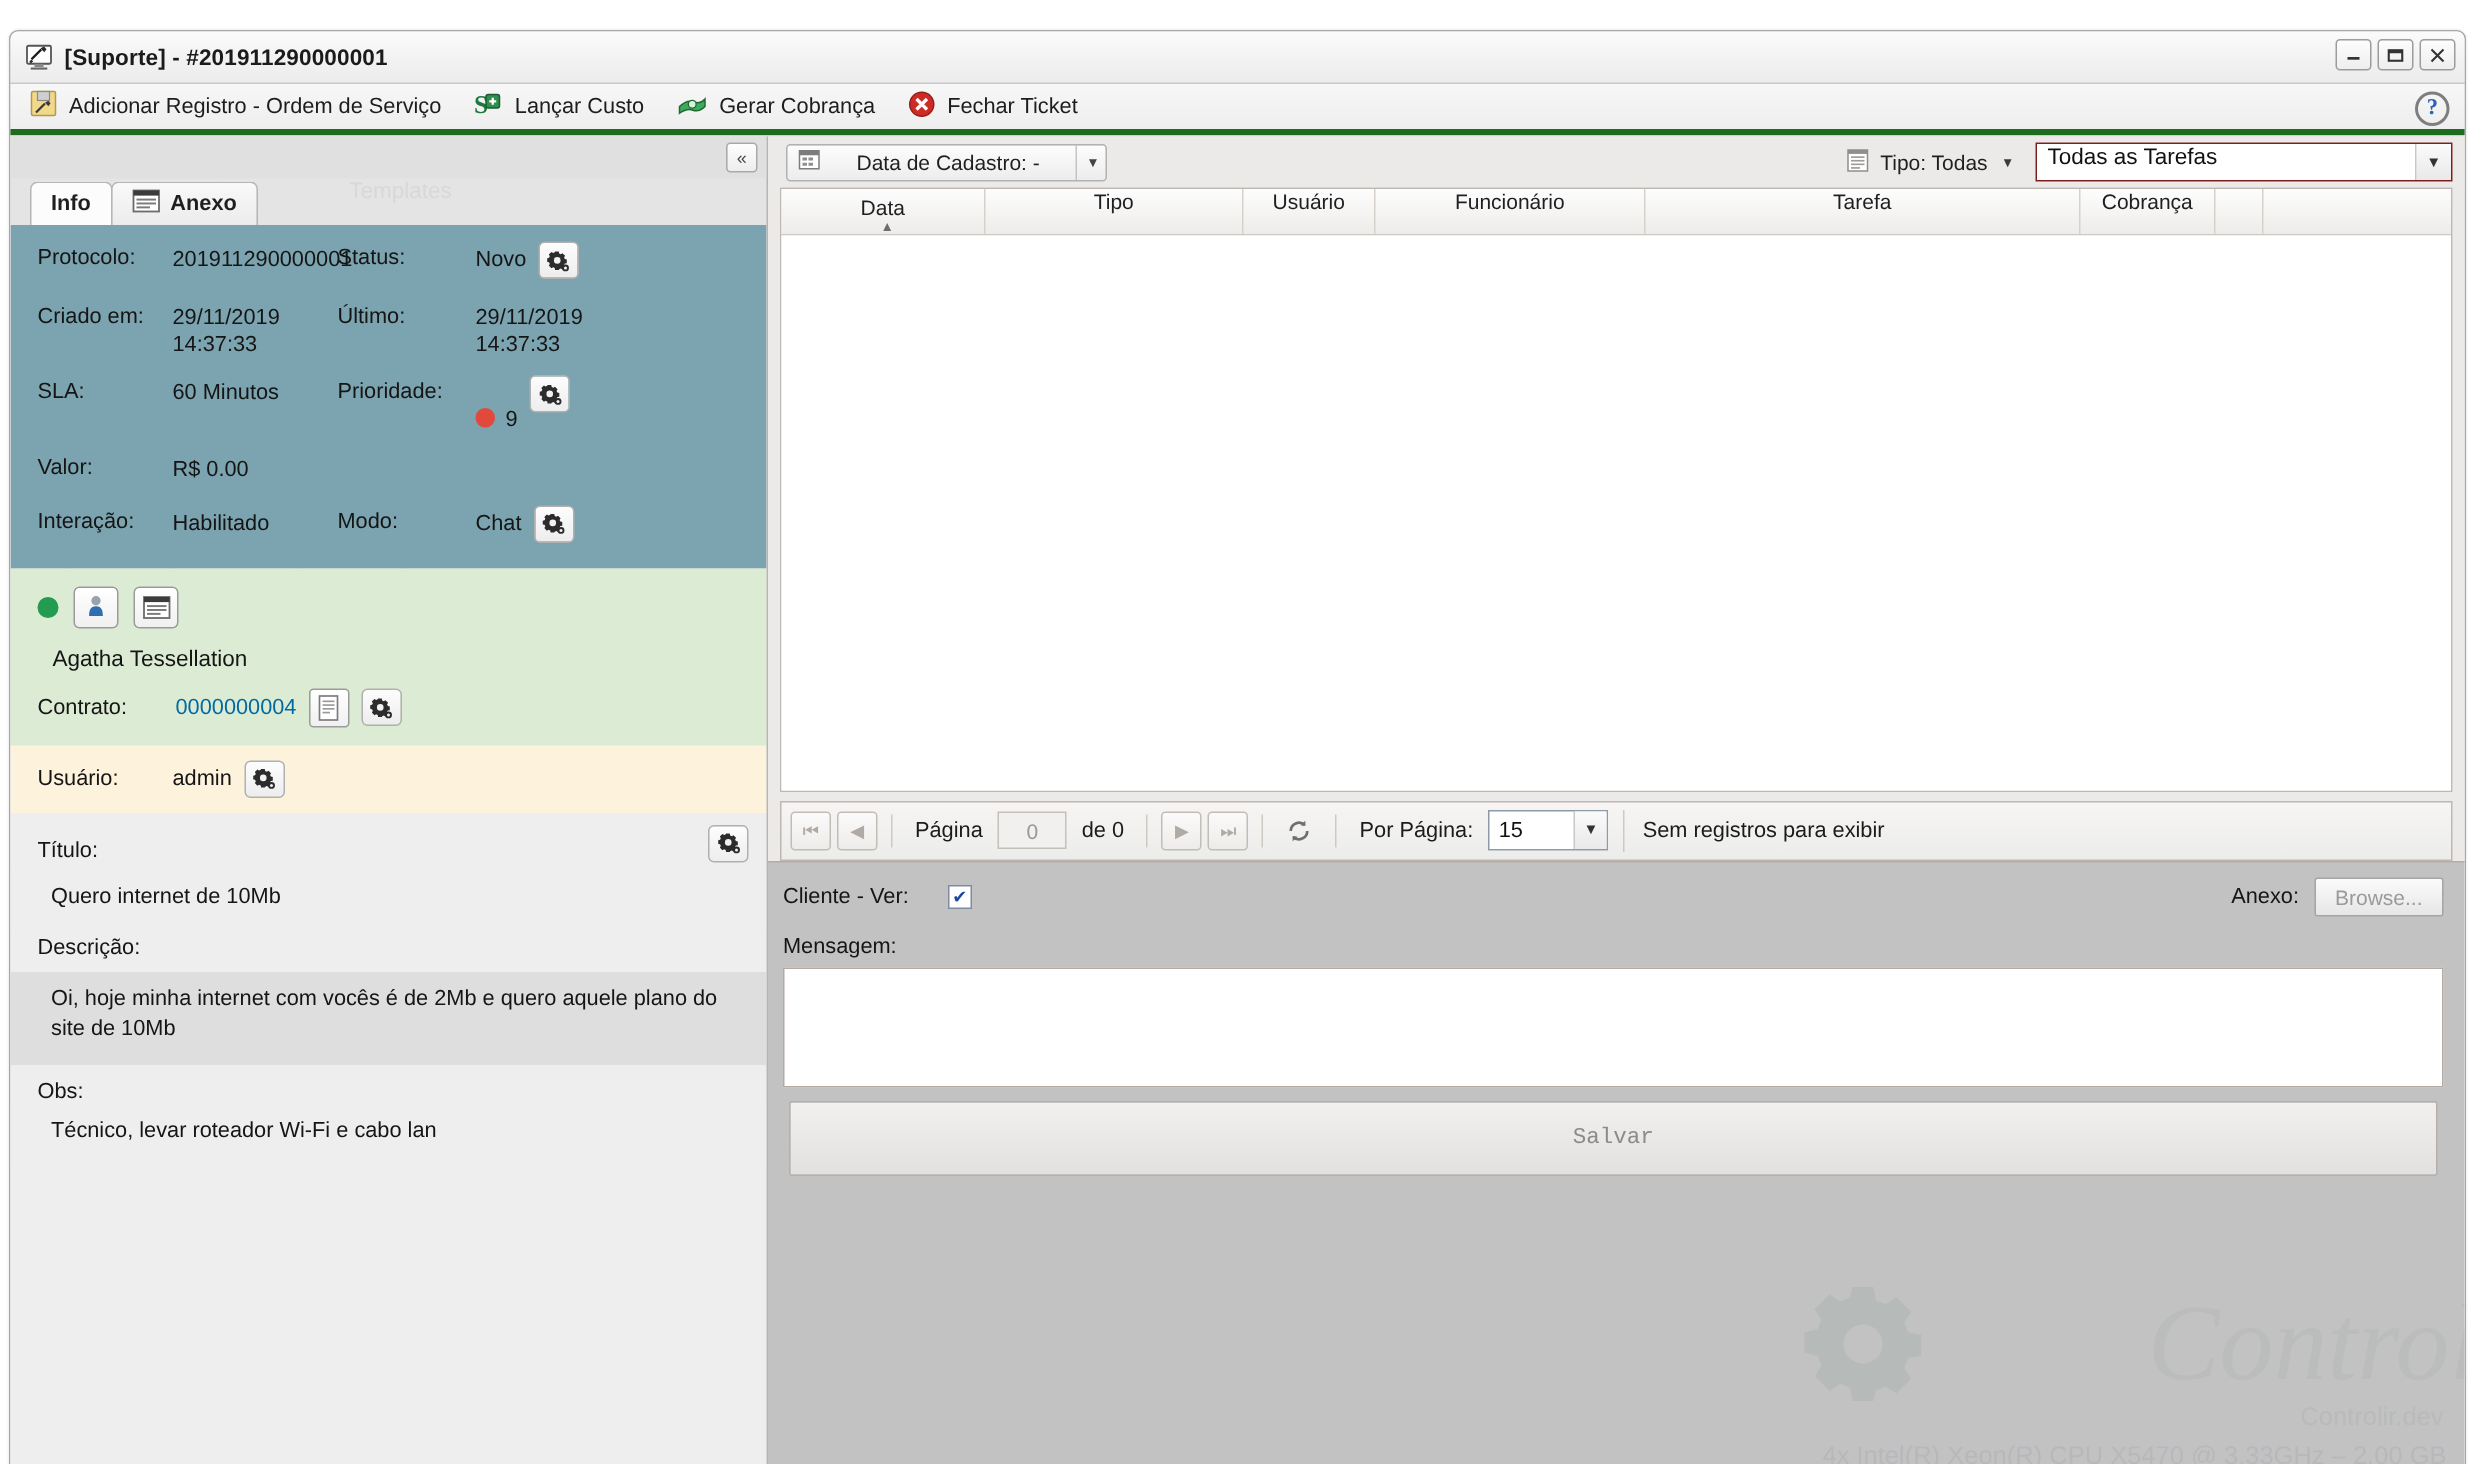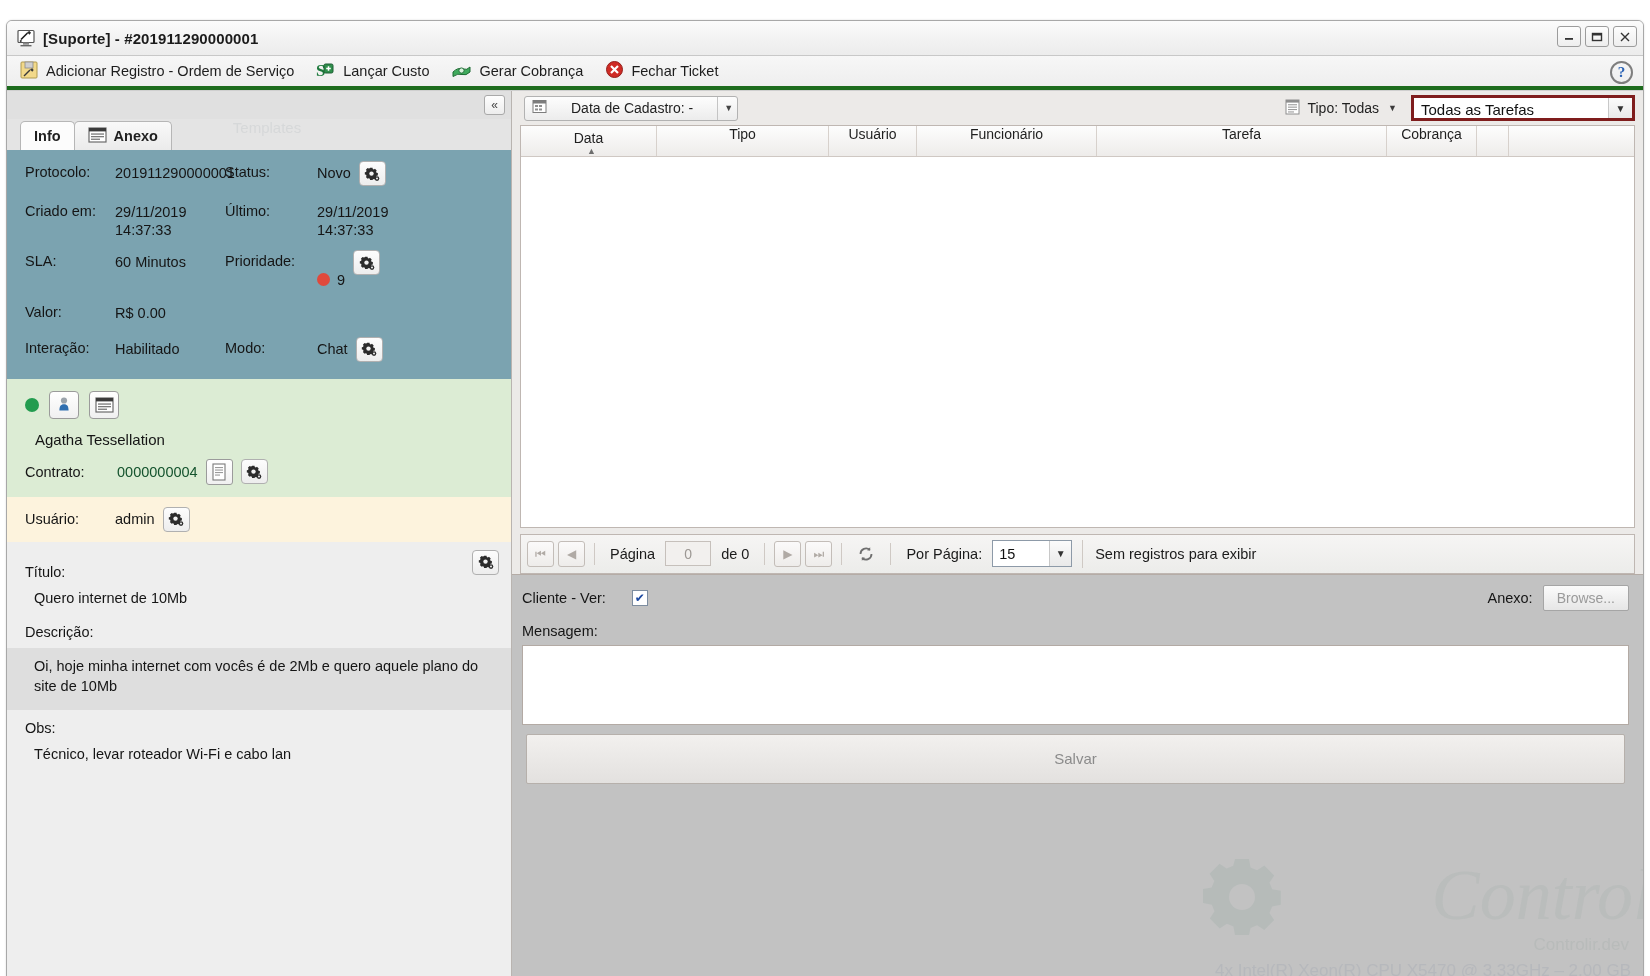--- a/index.html
+++ b/index.html
@@ -242,21 +242,21 @@
   .icon-btn {
     width: 30px; height: 28px;
     border: 1px solid #9b9b9b;
     border-radius: 4px;
     background: linear-gradient(to bottom,#ffffff,#f0f0f0);
     display: flex; align-items: center; justify-content: center;
   }
   .client-name { margin: 0 0 11px 10px; font-size: 15px; }
   .contract-row { display: flex; align-items: center; }
   .contract-lbl { width: 92px; flex: 0 0 92px; }
-  .contract-val { color: #14532d; }
+  .contract-val { color: #0369a1; }
 
   
   #user-block {
     background: #fdf3dd;
     padding: 10px 0 10px 18px;
     display: flex; align-items: center;
     font-size: 14.5px; color: #151515;
     position: relative; z-index: 2;
   }
   #user-block .gear-btn { top: 0; }
@@ -265,21 +265,21 @@
   #text-block {
     flex: 1;
     min-height: 0;
     background: #eeeeee;
     position: relative; z-index: 2;
     font-size: 14.5px;
     color: #151515;
     overflow: hidden;
   }
   .sect-head {
-    display: flex; align-items: flex-end;
+    display: flex; align-items: center;
     padding: 13px 12px 0 18px;
   }
   .sect-head .grow { flex: 1; }
   .sect-body { padding: 9px 18px 14px 27px; line-height: 1.35; }
   .shaded { background: #dedede; }
   .plain { background: #eeeeee; }
 
   
   #right-panel {
     flex: 1;
@@ -312,24 +312,24 @@
     font-size: 9px; color: #444;
   }
   .spacer { flex: 1; }
   .type-filter {
     display: flex; align-items: center; gap: 7px;
     font-size: 14px; color: #1f1f1f;
     padding: 0 6px;
   }
   .type-filter .caret { font-size: 9px; color: #3b3b3b; margin-left: 2px; }
   #task-select {
-    width: 224px; height: 26px;
-    border: 3px solid #7f1d1d;
+    width: 278px; height: 26px;
+    border: 1px solid #7f1d1d;
     background: #ffffff;
-    display: flex; align-items: flex-end;
+    display: flex; align-items: flex-start;
     font-size: 15px; color: #111;
     padding-left: 7px;
     position: relative;
   }
   #task-select .sel-arrow {
     position: absolute; right: 0; top: 0;
     width: 24px; height: 100%;
     border-left: 1px solid #c8c8c8;
     background: linear-gradient(to bottom,#fbfbfb,#e9e9e9);
     display: flex; align-items: center; justify-content: center;
@@ -459,21 +459,21 @@
     position: relative; z-index: 2;
   }
   #save-bar {
     height: 50px; min-height: 34px;
     margin: 9px 4px 6px 4px;
     border: 1px solid #b6b0ab;
     border-radius: 2px;
     background: linear-gradient(to bottom,#f2f0ee,#e3e1df);
     display: flex; align-items: center; justify-content: center;
     font-size: 15px; color: #8b8b8b;
-    position: relative; z-index: 2;
+    position: relative; z-index: 2; font-family: Liberation Mono, monospace;
   }
 
   
   #wm-control {
     position: absolute;
     right: -10px; bottom: 48px;
     font-size: 72px;
     color: rgba(150,165,160,.17);
     font-family: "Liberation Serif", serif;
     font-style: italic;

